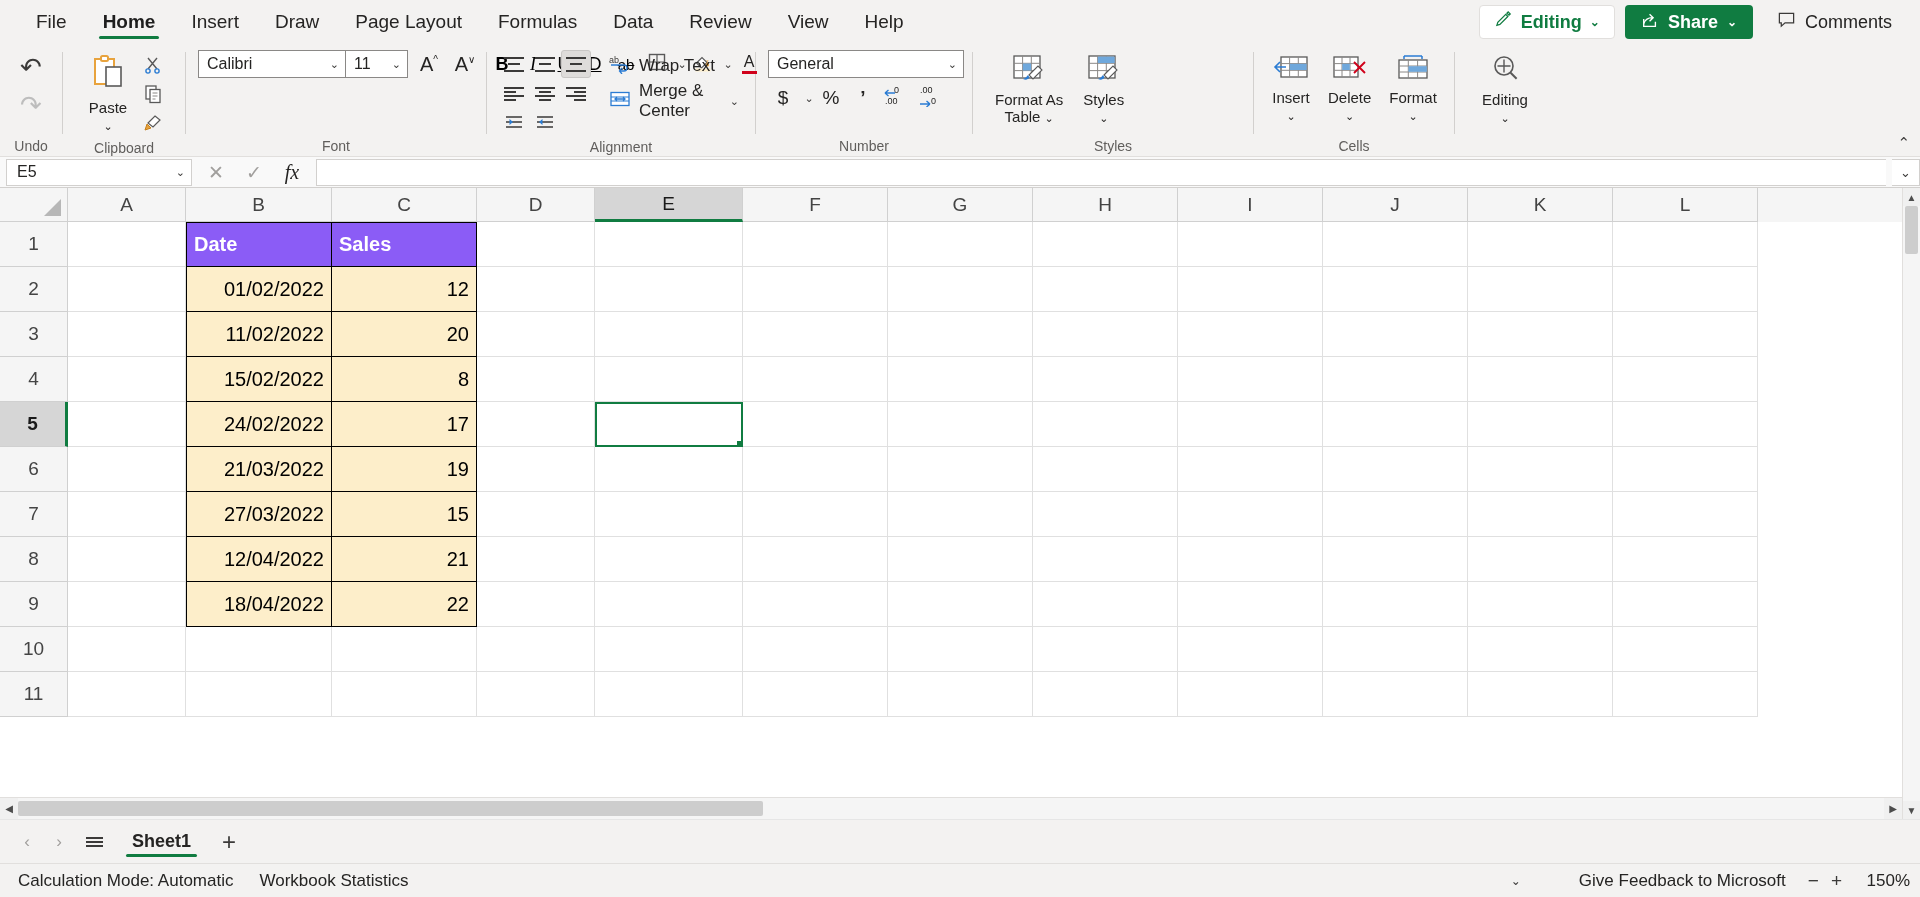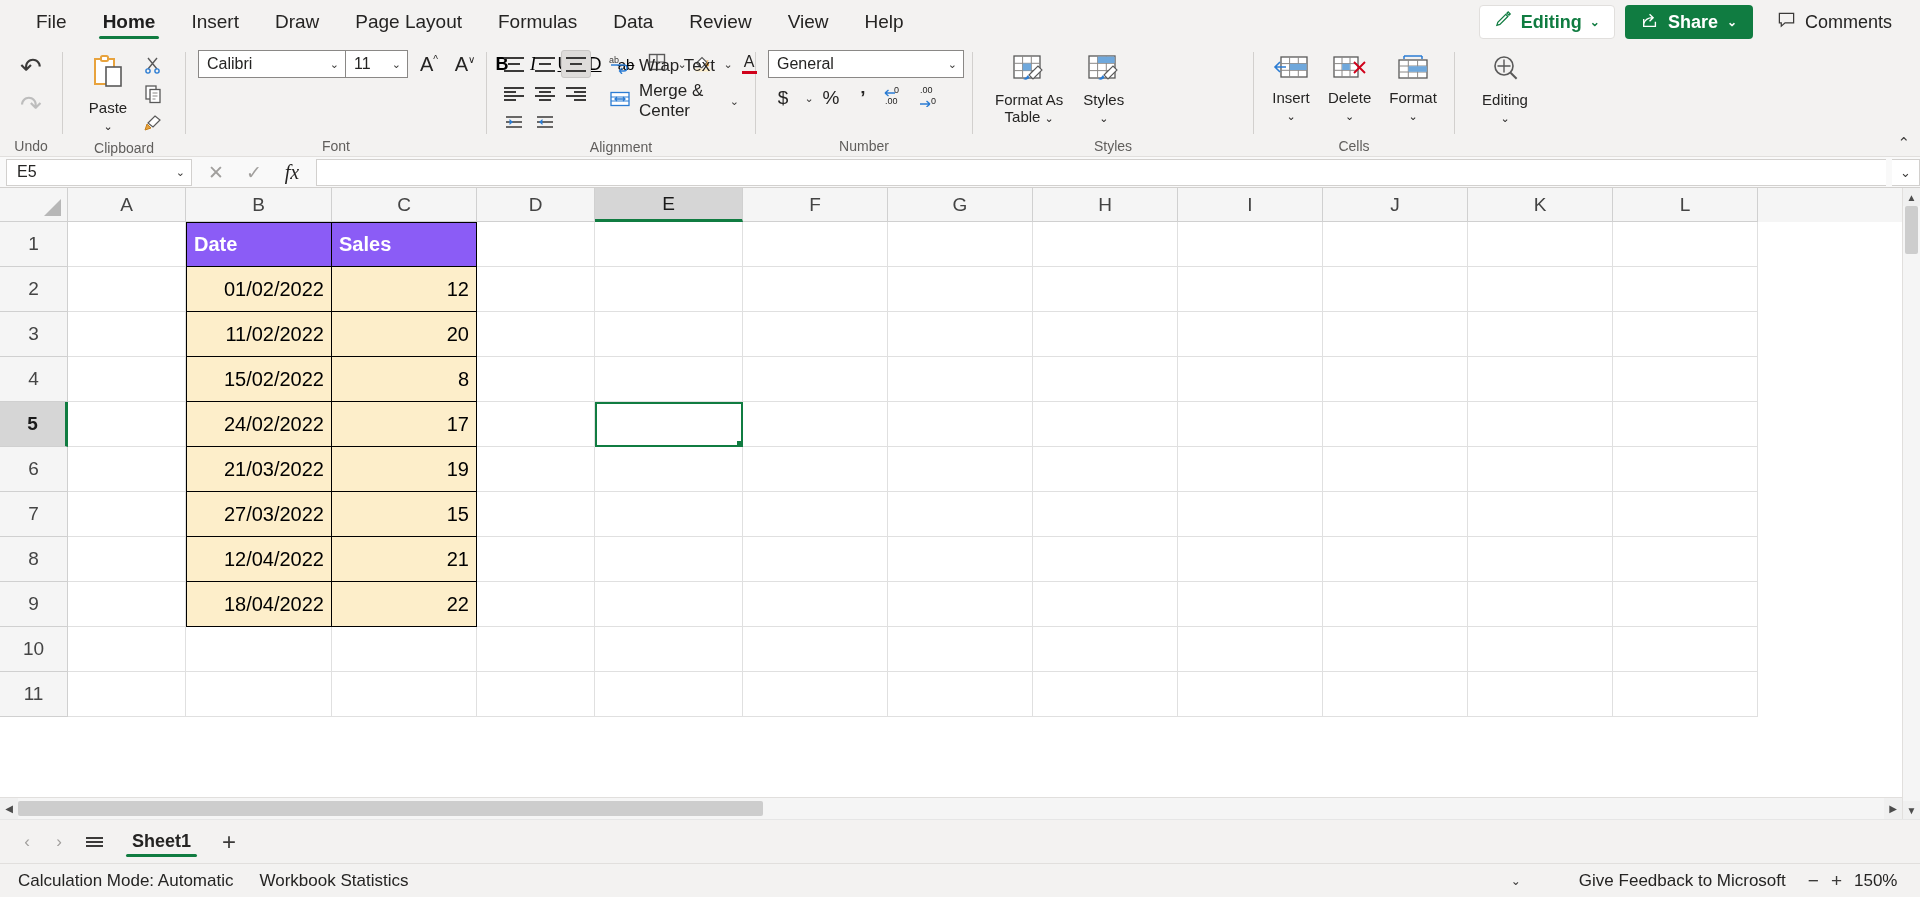--- a/index.html
+++ b/index.html
@@ -231,21 +231,21 @@
   
   .statusbar {
     height: 34px; background: #f3f2f1; border-top: 1px solid #e1dfdd;
     display: flex; align-items: center; padding: 0 10px 0 18px;
     font-size: 17px; color: #252423; gap: 26px; flex: none;
   }
   .sb-right { margin-left: auto; display: flex; align-items: center; gap: 22px; }
   .sb-item { cursor: pointer; white-space: nowrap; }
   .zoomctl { display: flex; align-items: center; gap: 12px; }
   .zoomctl .zi { font-size: 19px; color: #3b3a39; cursor: pointer; }
-  .zoomval { font-size: 17px; min-width: 56px; }
+  .zoomval { font-size: 17px; min-width: 56px; text-align: right; }
   .sb-chev { font-size: 12px; color: #3b3a39; cursor: pointer; }
 </style>
 </head>
 <body>
 
 <div class="app">
 
   <div class="tabstrip">
     <div class="tab first">File</div>
     <div class="tab active">Home</div>

